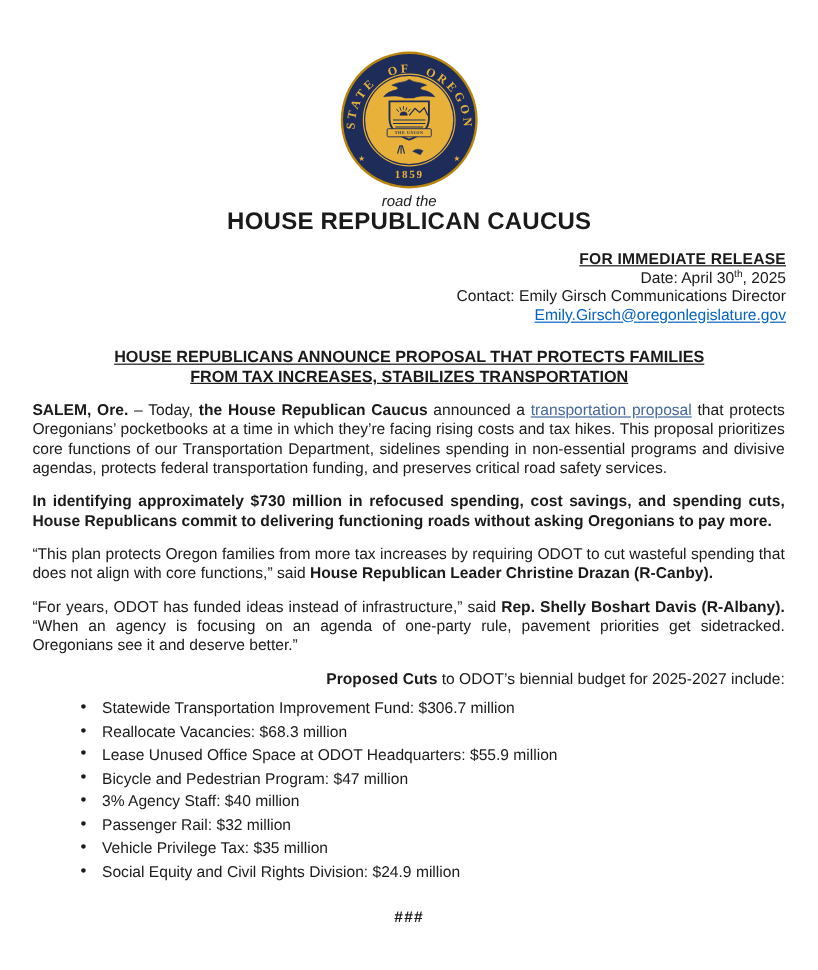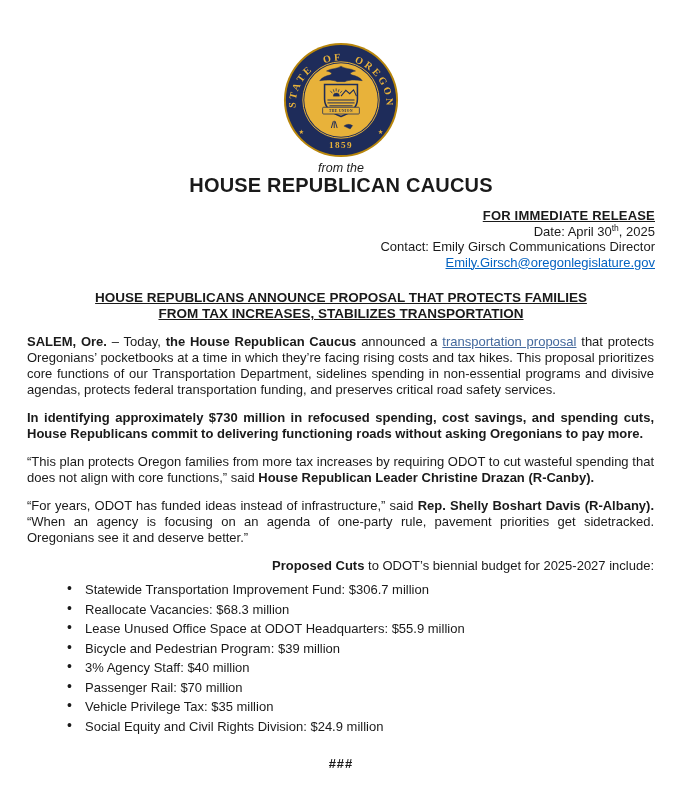--- a/index.html
+++ b/index.html
@@ -98,21 +98,21 @@
       <g>
         <rect class="banner-ribbon" x="41" y="67.5" width="38" height="7" rx="1"></rect>
         <text class="seal-banner-text" x="60" y="72.4" text-anchor="middle">THE UNION</text>
       </g>
       <g>
         <path class="art-line" stroke-width="1" d="M50 89 L52 82 M53 89 L53 81.5 M56 89 L54 82"></path>
         <path class="art" stroke-width="0.4" d="M63 87 q4 -3.5 9 -0.5 l-2.5 3.5 Z"></path>
       </g>
     </svg>
 
-    <div class="from-line">from the</div>
+    <div class="from-line">road the</div>
     <div class="org-name">HOUSE REPUBLICAN CAUCUS</div>
   </div>
 
   <div class="release">
     <div class="release-title">FOR IMMEDIATE RELEASE</div>
     <div><span>Date: April 30</span><sup>th</sup><span>, 2025</span></div>
     <div>Contact: Emily Girsch Communications Director</div>
     <div><a class="email-link">Emily.Girsch@oregonlegislature.gov</a></div>
   </div>
 
@@ -130,23 +130,23 @@
     <p class="para"><span>“This plan protects Oregon families from more tax increases by requiring ODOT to cut wasteful spending that does not align with core functions,” said </span><strong>House Republican Leader Christine Drazan (R-Canby).</strong></p>
 
     <p class="para"><span>“For years, ODOT has funded ideas instead of infrastructure,” said </span><strong>Rep. Shelly Boshart Davis (R-Albany).</strong><span> “When an agency is focusing on an agenda of one-party rule, pavement priorities get sidetracked. Oregonians see it and deserve better.”</span></p>
 
     <p class="para cuts-intro"><strong>Proposed Cuts</strong><span> to ODOT’s biennial budget for 2025-2027 include:</span></p>
 
     <ul class="cuts">
         <li>Statewide Transportation Improvement Fund: $306.7 million</li>
         <li>Reallocate Vacancies: $68.3 million</li>
         <li>Lease Unused Office Space at ODOT Headquarters: $55.9 million</li>
-        <li>Bicycle and Pedestrian Program: $39 million</li>
+        <li>Bicycle and Pedestrian Program: $47 million</li>
         <li>3% Agency Staff: $40 million</li>
-        <li>Passenger Rail: $70 million</li>
+        <li>Passenger Rail: $32 million</li>
         <li>Vehicle Privilege Tax: $35 million</li>
         <li>Social Equity and Civil Rights Division: $24.9 million</li>
       </ul>
   </div>
 
   <div class="end-mark">###</div>
 
 </div>
 
 </body></html>

